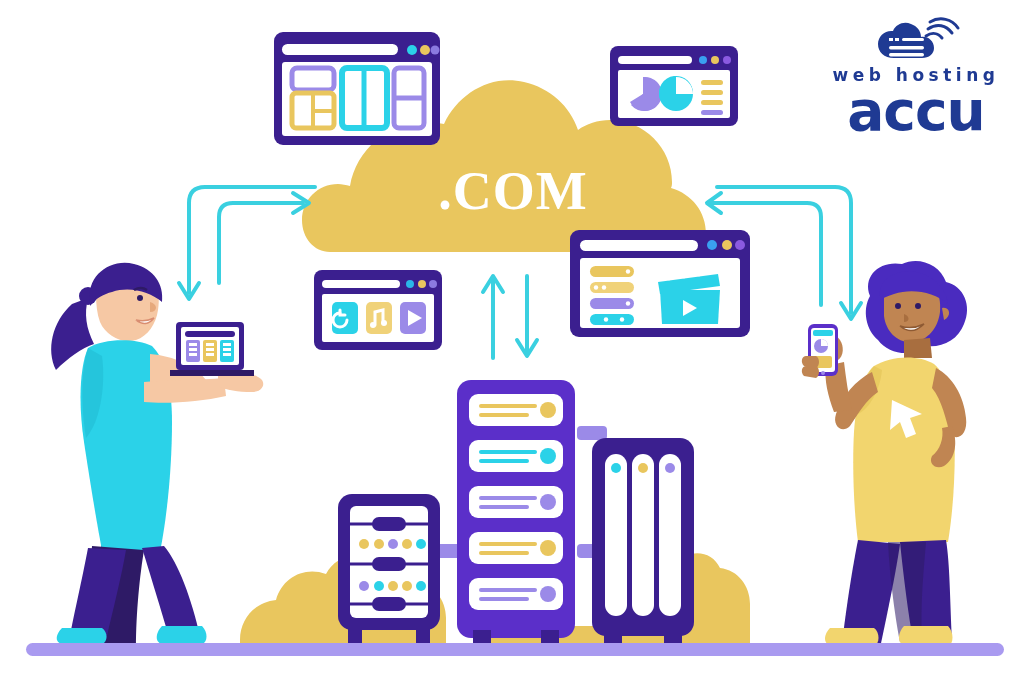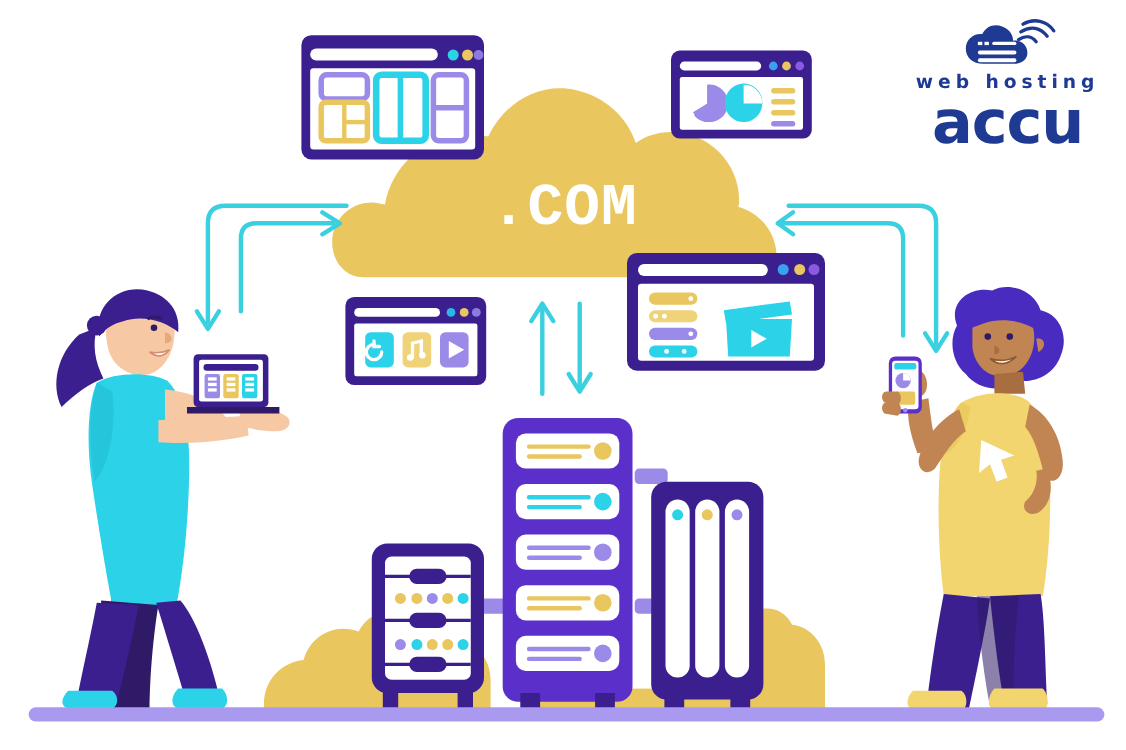--- a/index.html
+++ b/index.html
@@ -45,21 +45,21 @@
     letter-spacing: 4.5px;
     color: #1f3a93;
     margin-top: 3px;
   }
   #cloud-com-text {
     position: absolute;
     left: 343px;
     top: 160px;
     width: 340px;
     text-align: center;
-    font-family: Liberation Mono, monospace;
+    font-family: Liberation Serif, serif;
     font-weight: bold;
     font-size: 54px;
     letter-spacing: 1px;
     color: #ffffff;
     pointer-events: none;
   }
 </style>
 </head>
 <body>
 

